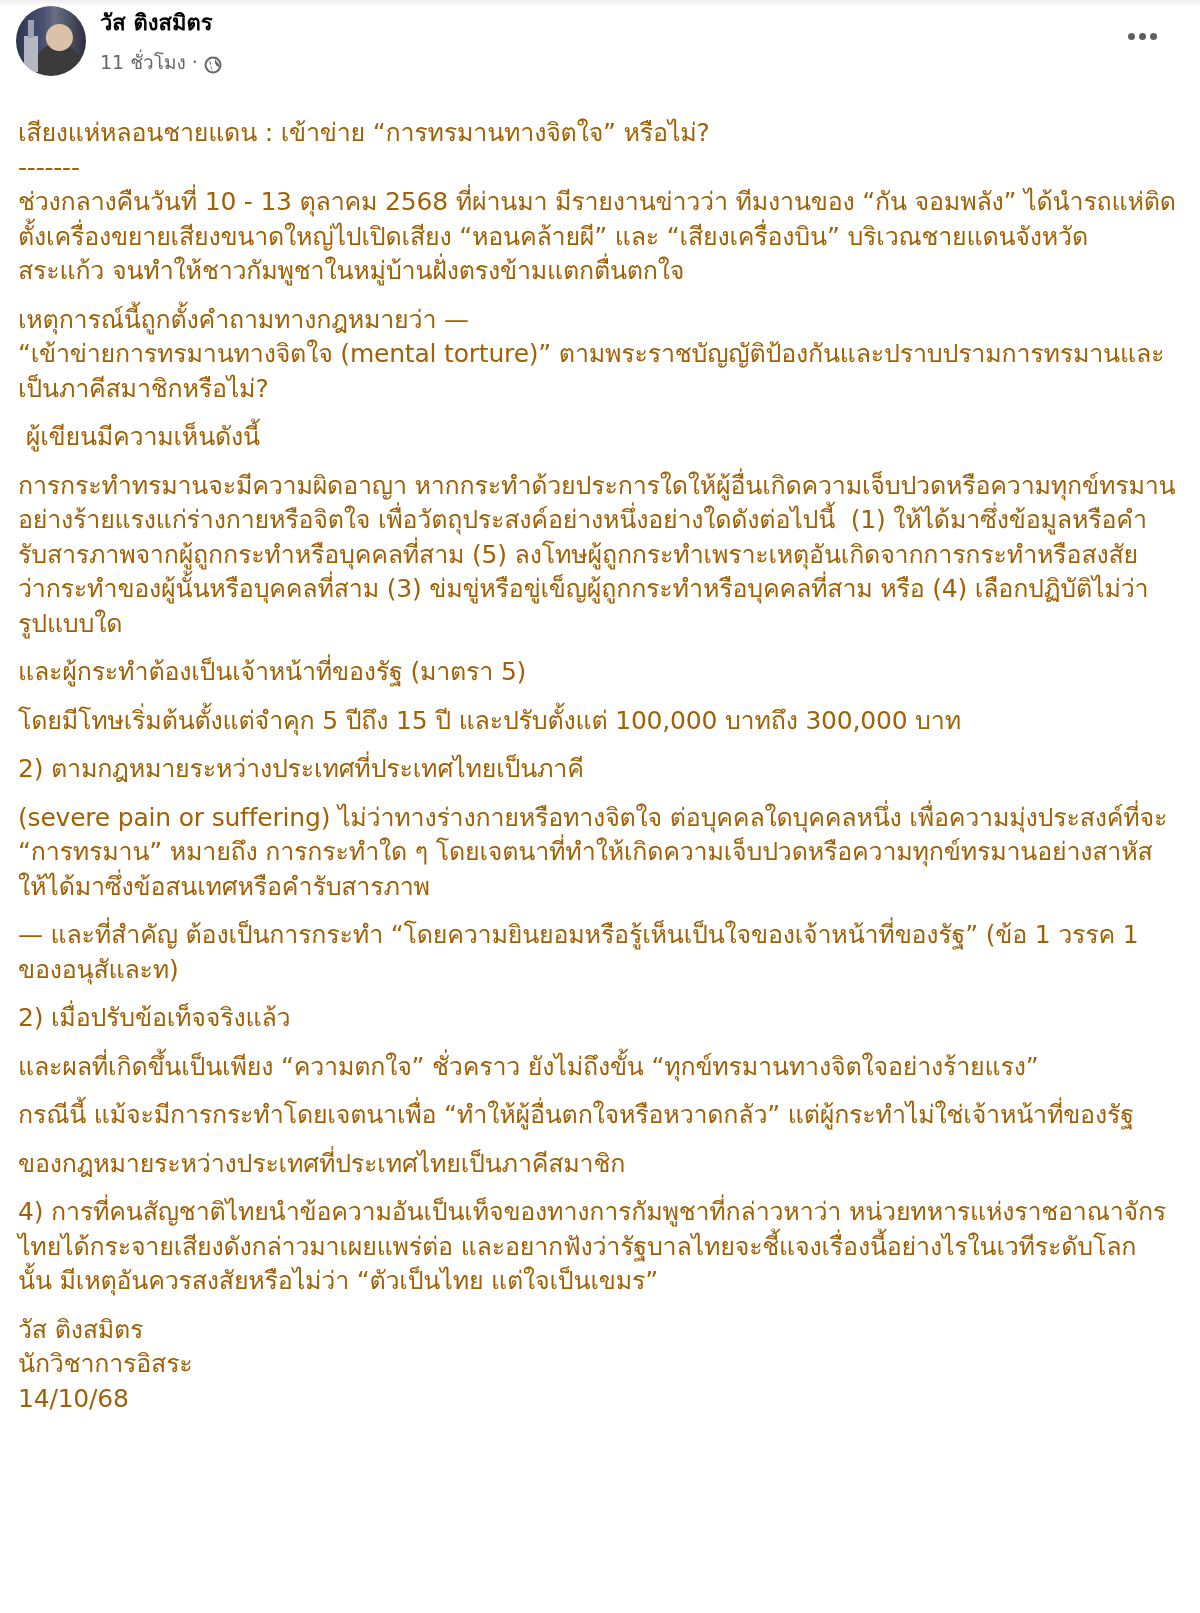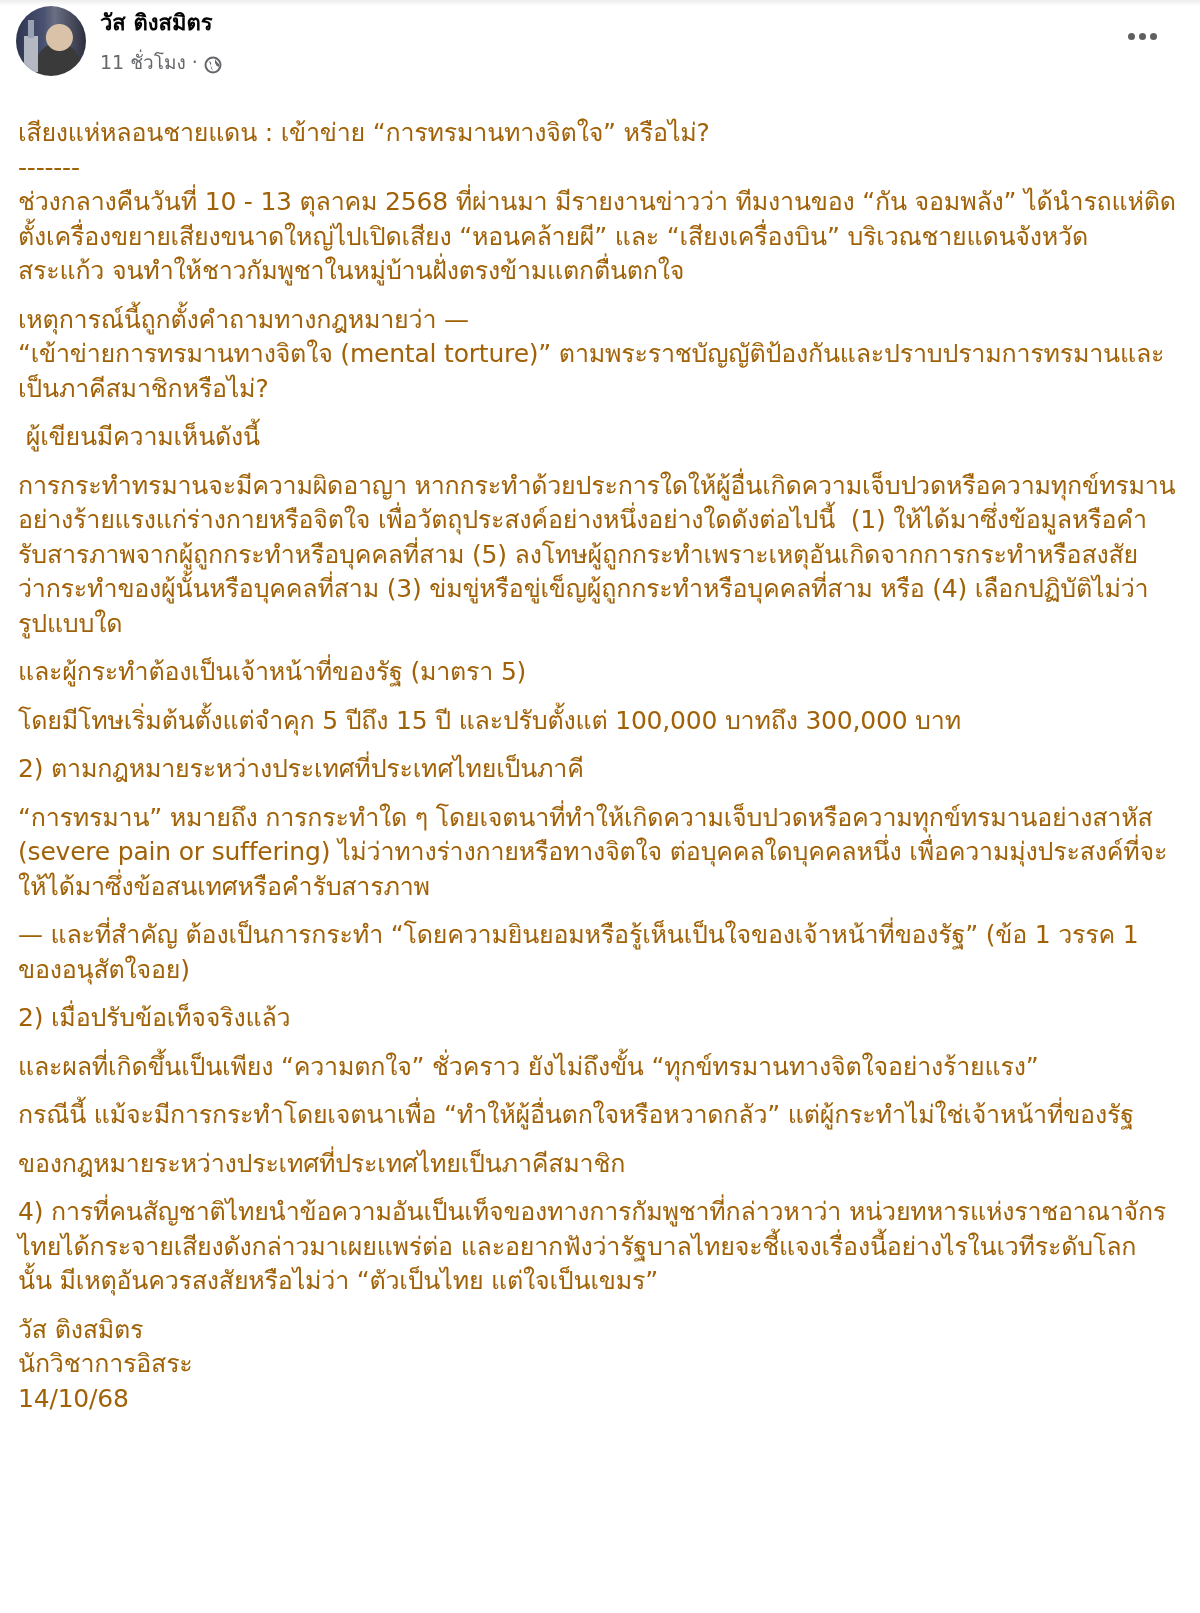--- a/index.html
+++ b/index.html
@@ -128,28 +128,28 @@
     </p>
   <p>
       <span class="line">โดยมีโทษเริ่มต้นตั้งแต่จำคุก 5 ปีถึง 15 ปี และปรับตั้งแต่ 100,000 บาทถึง 300,000 บาท</span>
     </p>
 
   <p>
       <span class="line">2) ตามกฎหมายระหว่างประเทศที่ประเทศไทยเป็นภาคี</span>
     </p>
 
   <p>
+    <span class="line">(severe pain or suffering) ไม่ว่าทางร่างกายหรือทางจิตใจ ต่อบุคคลใดบุคคลหนึ่ง เพื่อความมุ่งประสงค์ที่จะ</span>
     <span class="line">“การทรมาน” หมายถึง การกระทำใด ๆ โดยเจตนาที่ทำให้เกิดความเจ็บปวดหรือความทุกข์ทรมานอย่างสาหัส</span>
-    <span class="line">(severe pain or suffering) ไม่ว่าทางร่างกายหรือทางจิตใจ ต่อบุคคลใดบุคคลหนึ่ง เพื่อความมุ่งประสงค์ที่จะ</span>
     <span class="line">ให้ได้มาซึ่งข้อสนเทศหรือคำรับสารภาพ</span>
   </p>
 
   <p>
     <span class="line">— และที่สำคัญ ต้องเป็นการกระทำ “โดยความยินยอมหรือรู้เห็นเป็นใจของเจ้าหน้าที่ของรัฐ” (ข้อ 1 วรรค 1</span>
-    <span class="line">ของอนุสัตใจอย)</span>
+    <span class="line">ของอนุสัและท)</span>
   </p>
 
   <p>
       <span class="line">2) เมื่อปรับข้อเท็จจริงแล้ว</span>
     </p>
   <p>
       <span class="line">และผลที่เกิดขึ้นเป็นเพียง “ความตกใจ” ชั่วคราว ยังไม่ถึงขั้น “ทุกข์ทรมานทางจิตใจอย่างร้ายแรง”</span>
     </p>
   <p>
       <span class="line">กรณีนี้ แม้จะมีการกระทำโดยเจตนาเพื่อ “ทำให้ผู้อื่นตกใจหรือหวาดกลัว” แต่ผู้กระทำไม่ใช่เจ้าหน้าที่ของรัฐ</span>

